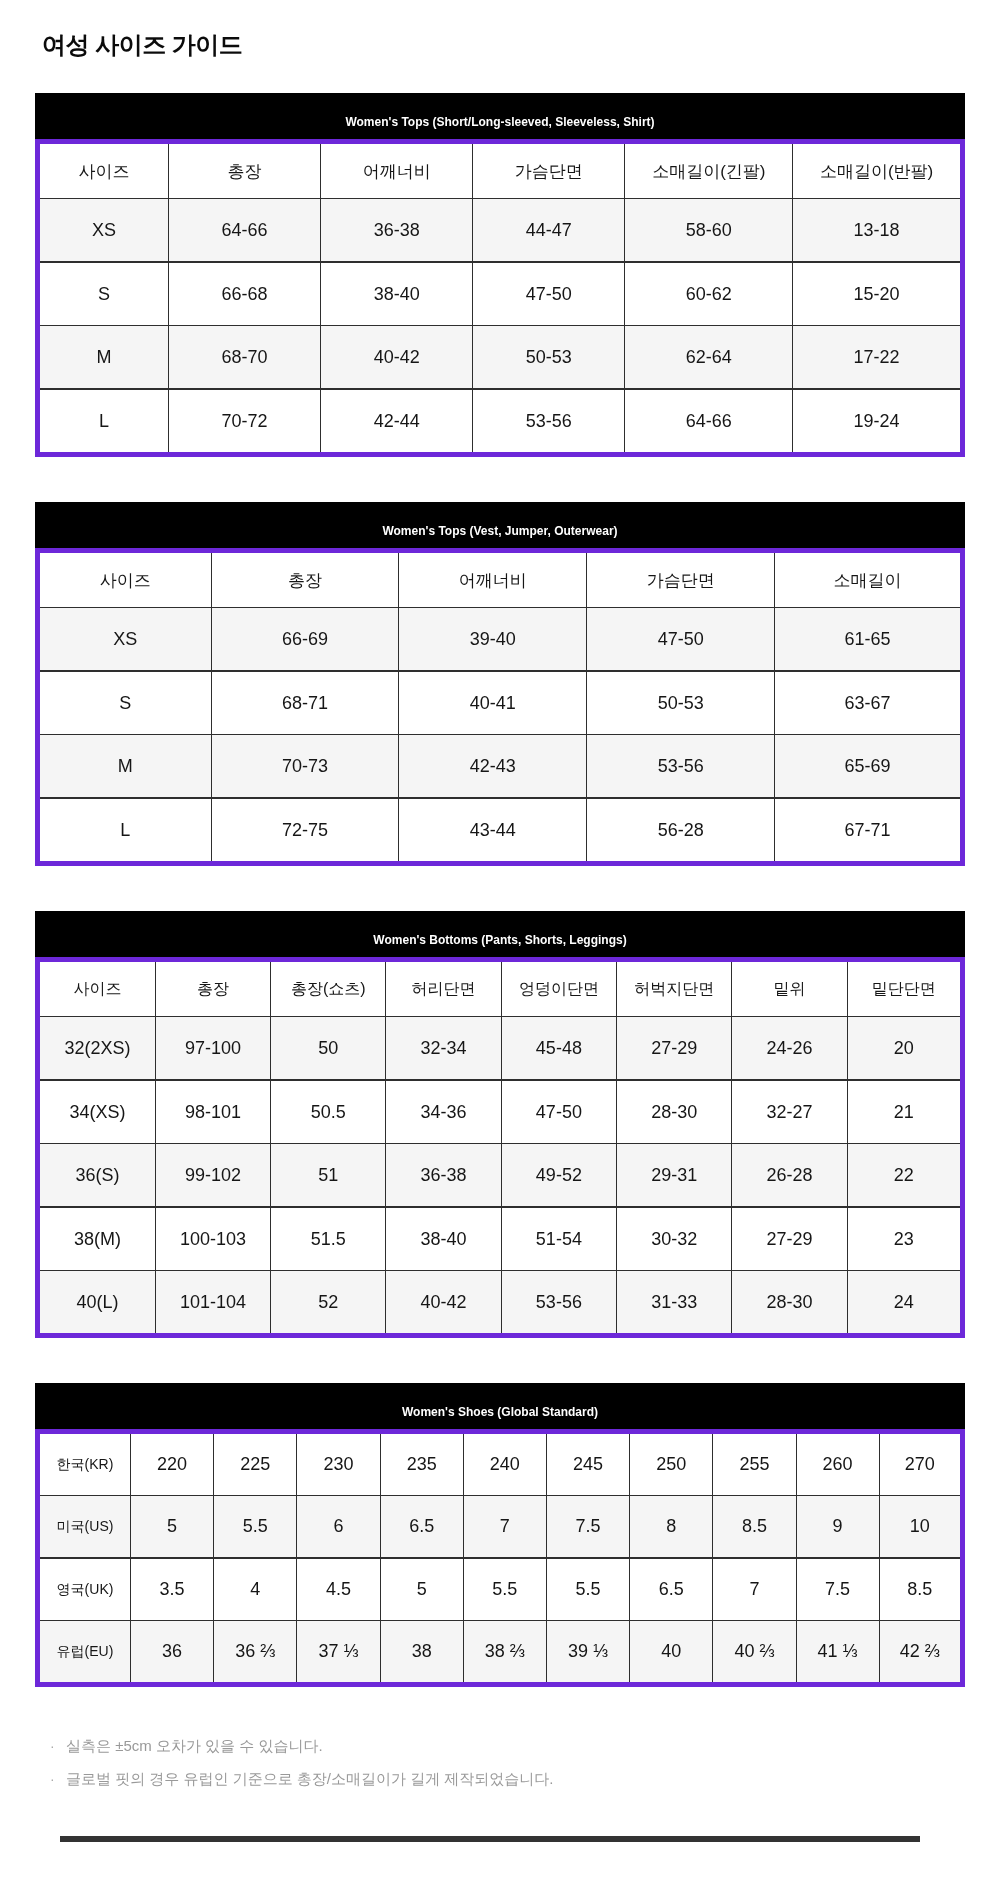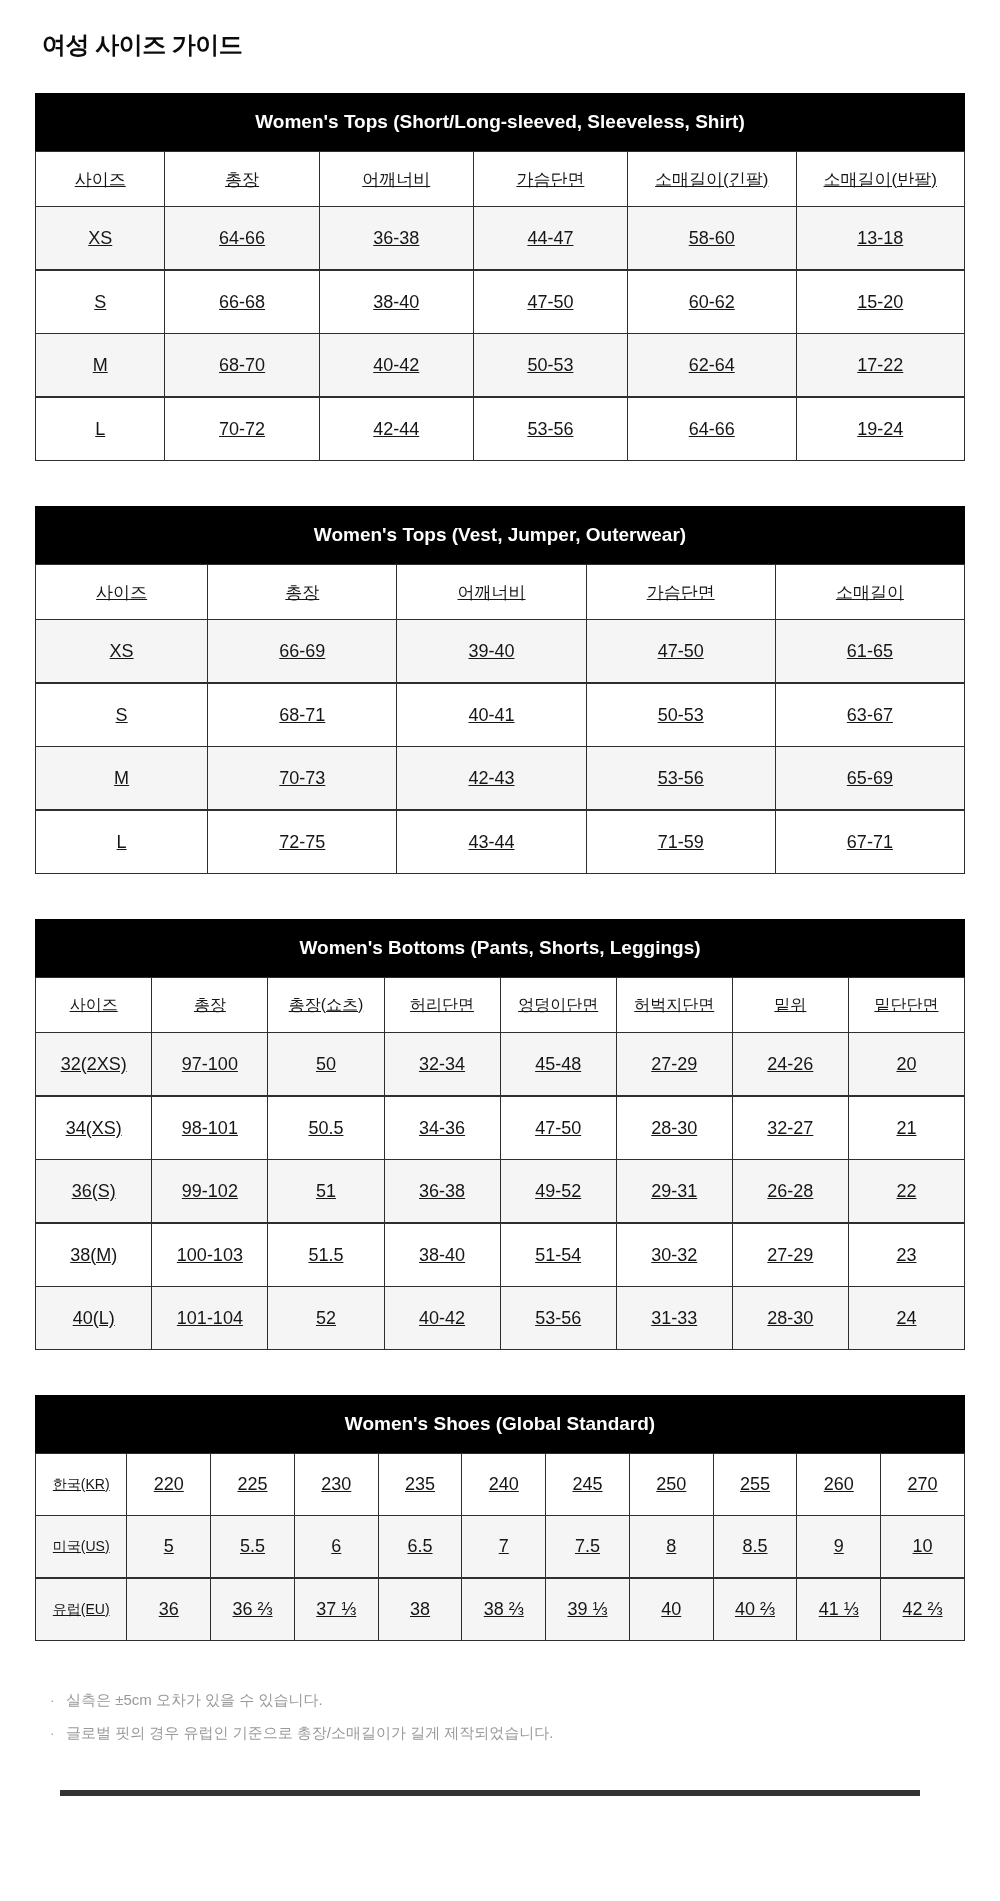--- a/index.html
+++ b/index.html
@@ -22,32 +22,31 @@
     letter-spacing: -0.5px;
     color: #0b0b0b;
     height: 34px;
     line-height: 34px;
   }
   .size-section { margin-top: 45px; }
   .size-section.first { margin-top: 31px; }
   .band {
     background: #000000;
     color: #ffffff;
-    height: 58px;
+    height: 46px;
     line-height: 58px;
     text-align: center;
-    font-size: 19px;
+    font-size: 12px;
     font-weight: 600;
   }
   table {
     width: 100%;
     border-collapse: collapse;
     table-layout: fixed;
-    border: 1px solid #6d28d9;
-    text-decoration: underline;
+    border: 5px solid #6d28d9;
   }
   th, td {
     border: 1px solid #2e2e2e;
     text-align: center;
     vertical-align: middle;
     padding: 0 2px;
     font-weight: 400;
     overflow: hidden;
     white-space: nowrap;
   }
@@ -175,21 +174,21 @@
           <td>M</td>
           <td>70-73</td>
           <td>42-43</td>
           <td>53-56</td>
           <td>65-69</td>
         </tr>
         <tr>
           <td>L</td>
           <td>72-75</td>
           <td>43-44</td>
-          <td>71-59</td>
+          <td>56-28</td>
           <td>67-71</td>
         </tr>
       </tbody>
     </table>
 </section>
 
 <section class="size-section">
   <div class="band">Women's Bottoms (Pants, Shorts, Leggings)</div>
   <table class="t2">
       <thead>
@@ -283,20 +282,33 @@
           <td>5.5</td>
           <td>6</td>
           <td>6.5</td>
           <td>7</td>
           <td>7.5</td>
           <td>8</td>
           <td>8.5</td>
           <td>9</td>
           <td>10</td>
         </tr>
+        <tr>
+          <td>영국(UK)</td>
+          <td>3.5</td>
+          <td>4</td>
+          <td>4.5</td>
+          <td>5</td>
+          <td>5.5</td>
+          <td>5.5</td>
+          <td>6.5</td>
+          <td>7</td>
+          <td>7.5</td>
+          <td>8.5</td>
+        </tr>
         <tr class="shaded">
           <td>유럽(EU)</td>
           <td>36</td>
           <td>36 ⅔</td>
           <td>37 ⅓</td>
           <td>38</td>
           <td>38 ⅔</td>
           <td>39 ⅓</td>
           <td>40</td>
           <td>40 ⅔</td>

